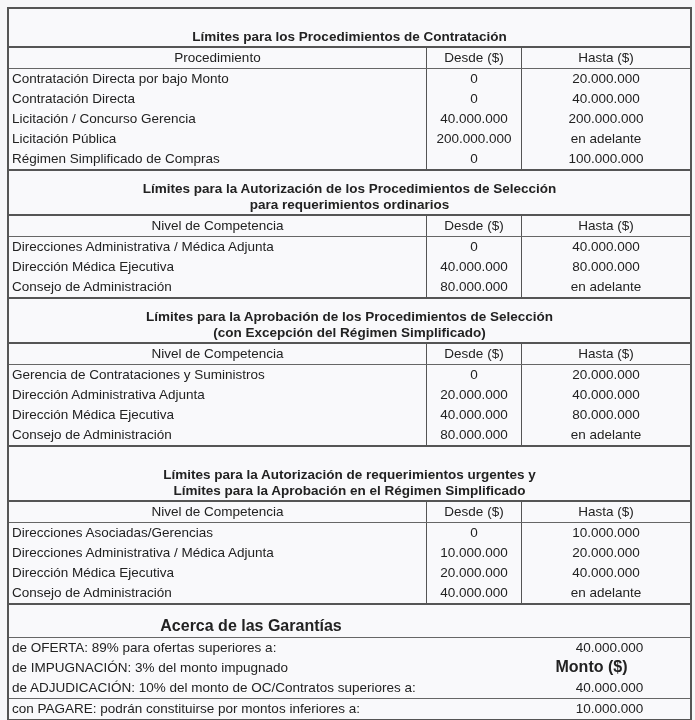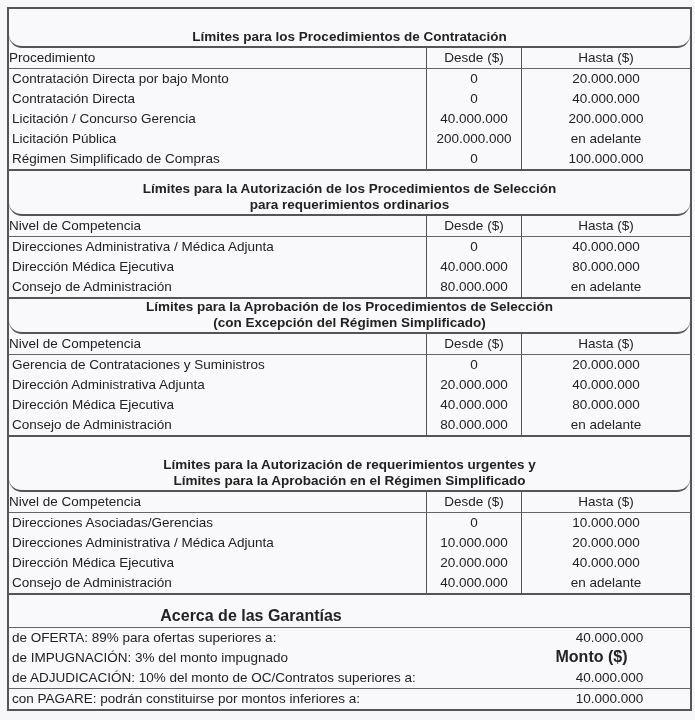--- a/index.html
+++ b/index.html
@@ -8,31 +8,31 @@
       font-family: "Liberation Sans", sans-serif; color: #222;
     }
     .doc {
       position: absolute; left: 7px; top: 7px; width: 681px;
       border-left: 2px solid #555; border-right: 2px solid #555; border-top: 2px solid #555;
       background: #f9f9fb;
     }
     .section { border-bottom: 2px solid #555; }
     .sec-title {
       text-align: center; font-weight: bold; font-size: 13.5px; line-height: 16px;
-      border-bottom: 2px solid #555; padding: 0 4px 1px 4px; border-radius: 13px;
+      border-bottom: 2px solid #555; padding: 0 4px 1px 4px;
     }
     .row { display: flex; font-size: 13.5px; line-height: 20px; height: 20px; }
     .row.head { border-bottom: 1px solid #666; }
     .c1 { width: 417px; padding-left: 3px; box-sizing: border-box; white-space: nowrap; overflow: hidden; }
     .c2 { width: 96px; text-align: center; border-left: 1px solid #555; border-right: 1px solid #555; box-sizing: border-box; }
     .c3 { flex: 1; text-align: center; }
-    .head .c1 { text-align: left; padding-left: 0; }
+    .head .c1 { text-align: center; padding-left: 0; }
     #s1 .sec-title { padding-top: 20px; }
     #s2 .sec-title { padding-top: 10px; }
-    #s3 .sec-title { }
+    #s3 .sec-title { padding-top: 10px; }
     #s4 .sec-title { padding-top: 20px; }
     
     #s5 { border-bottom: 2px solid #555; }
     .g-head { display: flex; height: 22px; padding-top: 10px; border-bottom: 1px solid #666; font-weight: bold; font-size: 16px; line-height: 22px; }
     .g-head .g1 { width: 484px; text-align: center; }
     .g-head .g2 { flex: 1; text-align: center; margin-top: 41px; }
     .g-row { display: flex; font-size: 13.5px; line-height: 20px; height: 20px; }
     .g-row .g1 { width: 520px; padding-left: 3px; box-sizing: border-box; white-space: nowrap; }
     .g-row .g2 { flex: 1; text-align: center; }
     .g-row.sep { border-top: 1px solid #666; }

